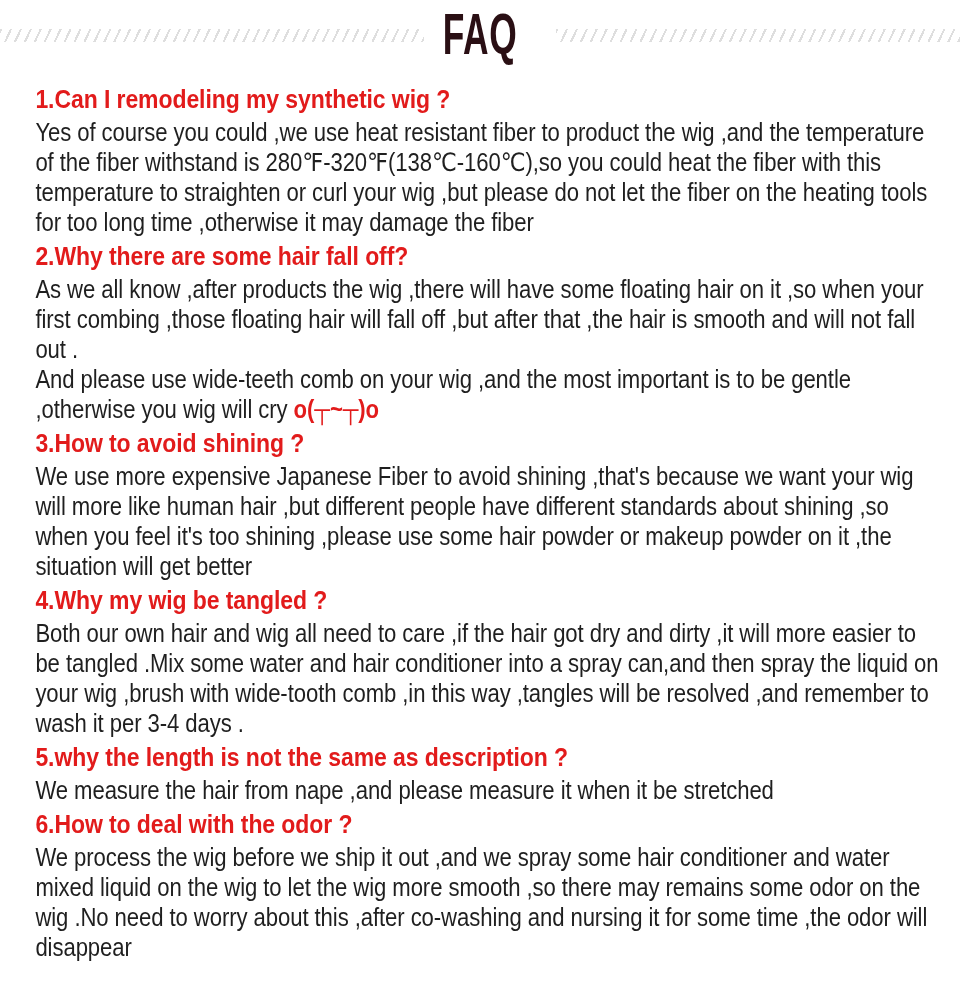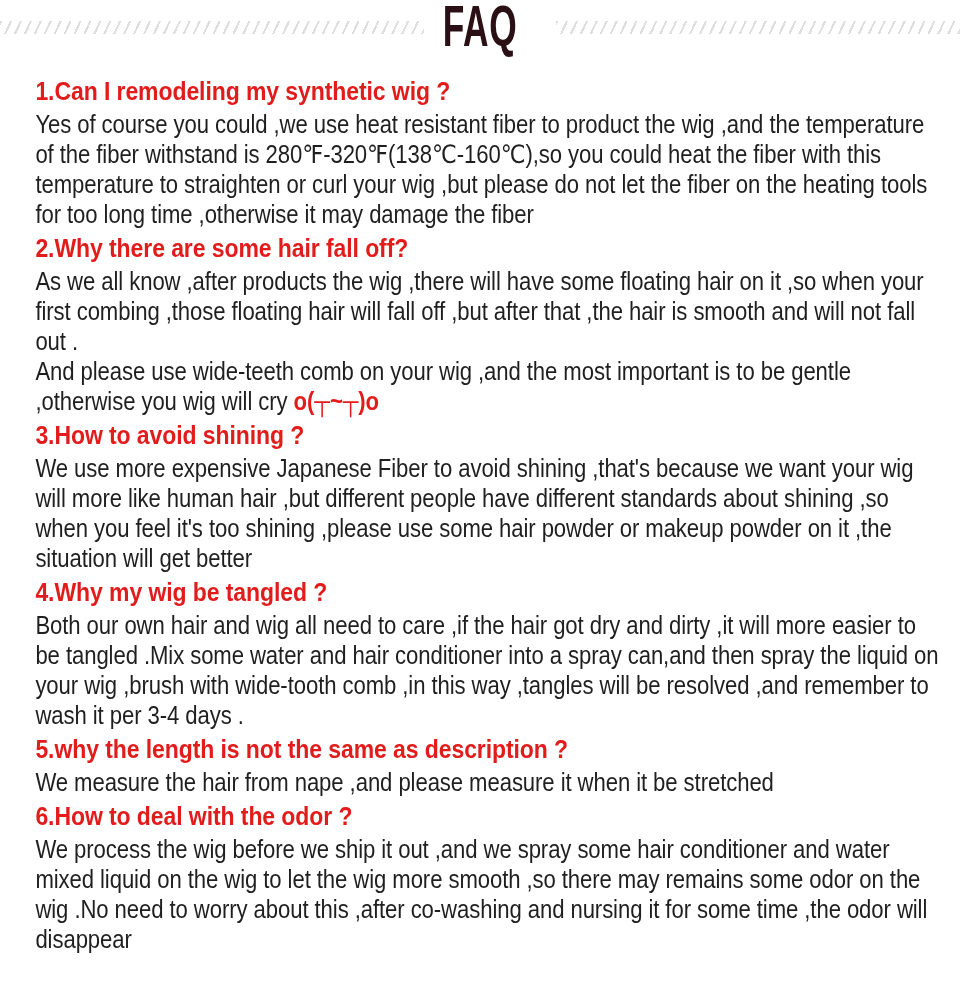--- a/index.html
+++ b/index.html
@@ -10,20 +10,21 @@
   body {
     width: 960px;
     height: 1003px;
     overflow: hidden;
     font-family: "Liberation Sans", "DejaVu Sans", sans-serif;
   }
   
   .header {
     position: relative;
     height: 62px;
+    margin-top: 8px;
   }
   .hatch {
     position: absolute;
     top: 21px;
     height: 13px;
     background: repeating-linear-gradient(
       115deg,
       #dedede 0px, #dedede 2px,
       transparent 2px, transparent 9px
     );

